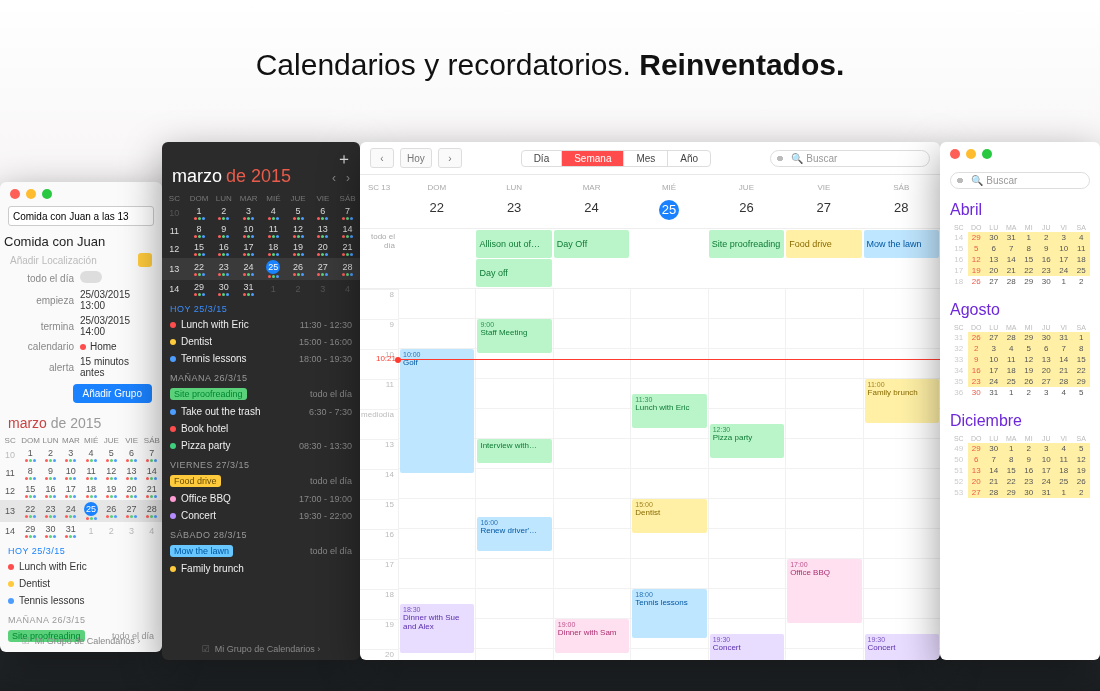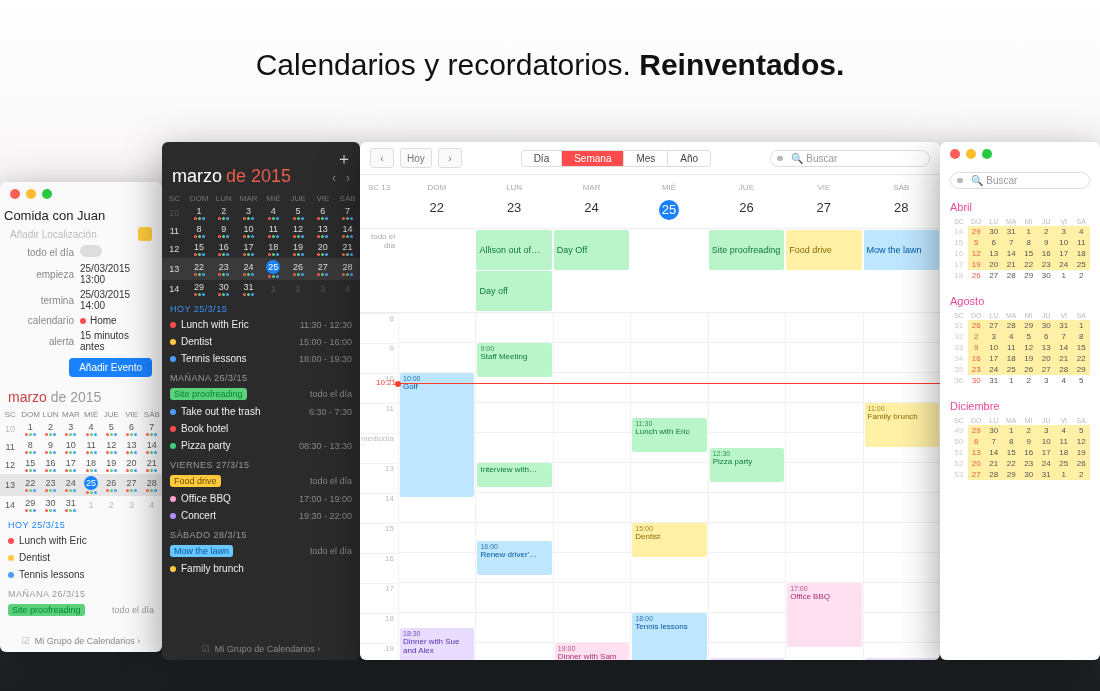--- a/index.html
+++ b/index.html
@@ -64,62 +64,65 @@
   .seg div:last-child{border:none}
   .seg div.active{background:#ff4b4b;color:#fff}
   #win3 .search{width:130px;border:1px solid #ddd;border-radius:10px;padding:2px 8px 2px 20px;font-size:10px;color:#999;background:radial-gradient(circle at 9px 50%,#bbb 0,#bbb 3px,#fff 3px)}
   .wkhead{display:grid;grid-template-columns:38px repeat(7,1fr);border-bottom:1px solid #eee}
   .wkhead div{text-align:center;padding:4px 0}
   .wkhead .dow{font-size:8px;color:#aaa;text-transform:uppercase}
   .wkhead .num{font-size:13px;color:#333}
   .wkhead .today .num span{background:#1a82ff;color:#fff;border-radius:50%;display:inline-block;width:20px;height:20px;line-height:20px}
   .allday{display:grid;grid-template-columns:38px repeat(7,1fr);border-bottom:1px solid #eee}
   .allday .lbl{font-size:8px;color:#aaa;padding:3px;text-align:right}
-  .chip{margin:1px;padding:15px 3px;border-radius:2px;font-size:9px;white-space:nowrap;overflow:hidden}
+  .chip{margin:1px;padding:9px 3px;border-radius:2px;font-size:9px;white-space:nowrap;overflow:hidden}
   .c-grn{background:#b9f5c9;color:#107a36}
   .c-yel{background:#fff0a6;color:#8a6a00}
   .c-blu{background:#bfe6ff;color:#0058a3}
   .c-pur{background:#e8dcff;color:#5a2fae}
   .c-pnk{background:#ffe0f0;color:#aa2f70}
   .grid{flex:1;display:grid;grid-template-columns:38px repeat(7,1fr);position:relative;overflow:hidden}
   .hours{display:flex;flex-direction:column}
   .hours div{height:30px;font-size:8px;color:#bbb;text-align:right;padding-right:4px;box-sizing:border-box;border-top:1px solid #f1f1f1}
   .col{position:relative;border-left:1px solid #f1f1f1}
   .col::before{content:"";position:absolute;inset:0;background:repeating-linear-gradient(to bottom,transparent 0,transparent 29px,#f1f1f1 29px,#f1f1f1 30px)}
   .ev{position:absolute;left:1px;right:1px;border-radius:2px;padding:2px 3px;font-size:8px;overflow:hidden}
   .ev .t{font-size:7px;opacity:.8}
   .nowline{position:absolute;left:38px;right:0;height:0;border-top:1px solid #ff3b30}
   .nowline::before{content:"";position:absolute;left:-3px;top:-3px;width:6px;height:6px;background:#ff3b30;border-radius:50%}
   .nowlabel{position:absolute;left:0;width:36px;text-align:right;font-size:8px;color:#ff3b30}
 
   
   #win4{left:940px;top:142px;width:160px;height:518px;background:#fff}
   #win4 .search{margin:6px 10px;border:1px solid #ddd;border-radius:10px;padding:2px 8px 2px 20px;font-size:10px;color:#999;background:radial-gradient(circle at 9px 50%,#bbb 0,#bbb 3px,#fff 3px)}
   #win4 .monthblk{padding:4px 10px 8px}
-  #win4 .mname{font-size:11px;color:#ec4899;padding:2px 0 4px}
+  #win4 .mname{font-size:16px;color:#6d28d9;padding:2px 0 4px}
   #win4 .yc{width:100%;table-layout:fixed;border-collapse:collapse}
   #win4 .yc th{font-size:7px;color:#bbb;font-weight:400}
   #win4 .yc td{font-size:8px;text-align:center;padding:1px;color:#555}
   #win4 .yc td.dim{color:#ccc}
   #win4 .yc td.hl{background:#fff0a6}
   #win4 .yc td.sun{color:#e95b4a}
 </style>
 </head>
 <body>
 
 <div class="hero">
   <span>Calendarios y recordatorios.</span> <b>Reinventados.</b>
 </div>
 
 <div id="win1" class="window">
   <div class="traffic">
       <span class="tl-r"></span>
       <span class="tl-y"></span>
       <span class="tl-g"></span>
     </div>
+  <div class="quickadd">
+      <input value="Comida con Juan a las 13" style="">
+    </div>
   <div class="ev-title">Comida con Juan</div>
   <div class="form-row">
       <span class="lbl" style="text-align:left;flex:1;color:#bbb">Añadir Localización</span>
       <span style="width:14px;height:14px;background:#ffcb3d;border-radius:3px"></span>
     </div>
   <div class="form-row">
       <span class="lbl">todo el día</span>
       <span class="val"><span style="display:inline-block;width:22px;height:12px;border-radius:6px;background:#ddd"></span></span>
     </div>
   <div class="form-row">
@@ -131,21 +134,21 @@
       <span class="val">25/03/2015   14:00</span>
     </div>
   <div class="form-row">
       <span class="lbl">calendario</span>
       <span class="val"><span class="dot d-red" style="margin-right:4px"></span><span>Home</span></span>
     </div>
   <div class="form-row">
       <span class="lbl">alerta</span>
       <span class="val">15 minutos antes</span>
     </div>
-  <button class="btn-add">Añadir Evento</button>
+  <button class="btn-add">Añadir Grupo</button>
   <div class="month-hdr"><span class="m">marzo</span> <span class="y">de 2015</span></div>
   <table class="minical" id="mc1">
       <tbody>
         <tr>
           <th>SC</th>
           <th>DOM</th>
           <th>LUN</th>
           <th>MAR</th>
           <th>MIÉ</th>
           <th>JUE</th>

